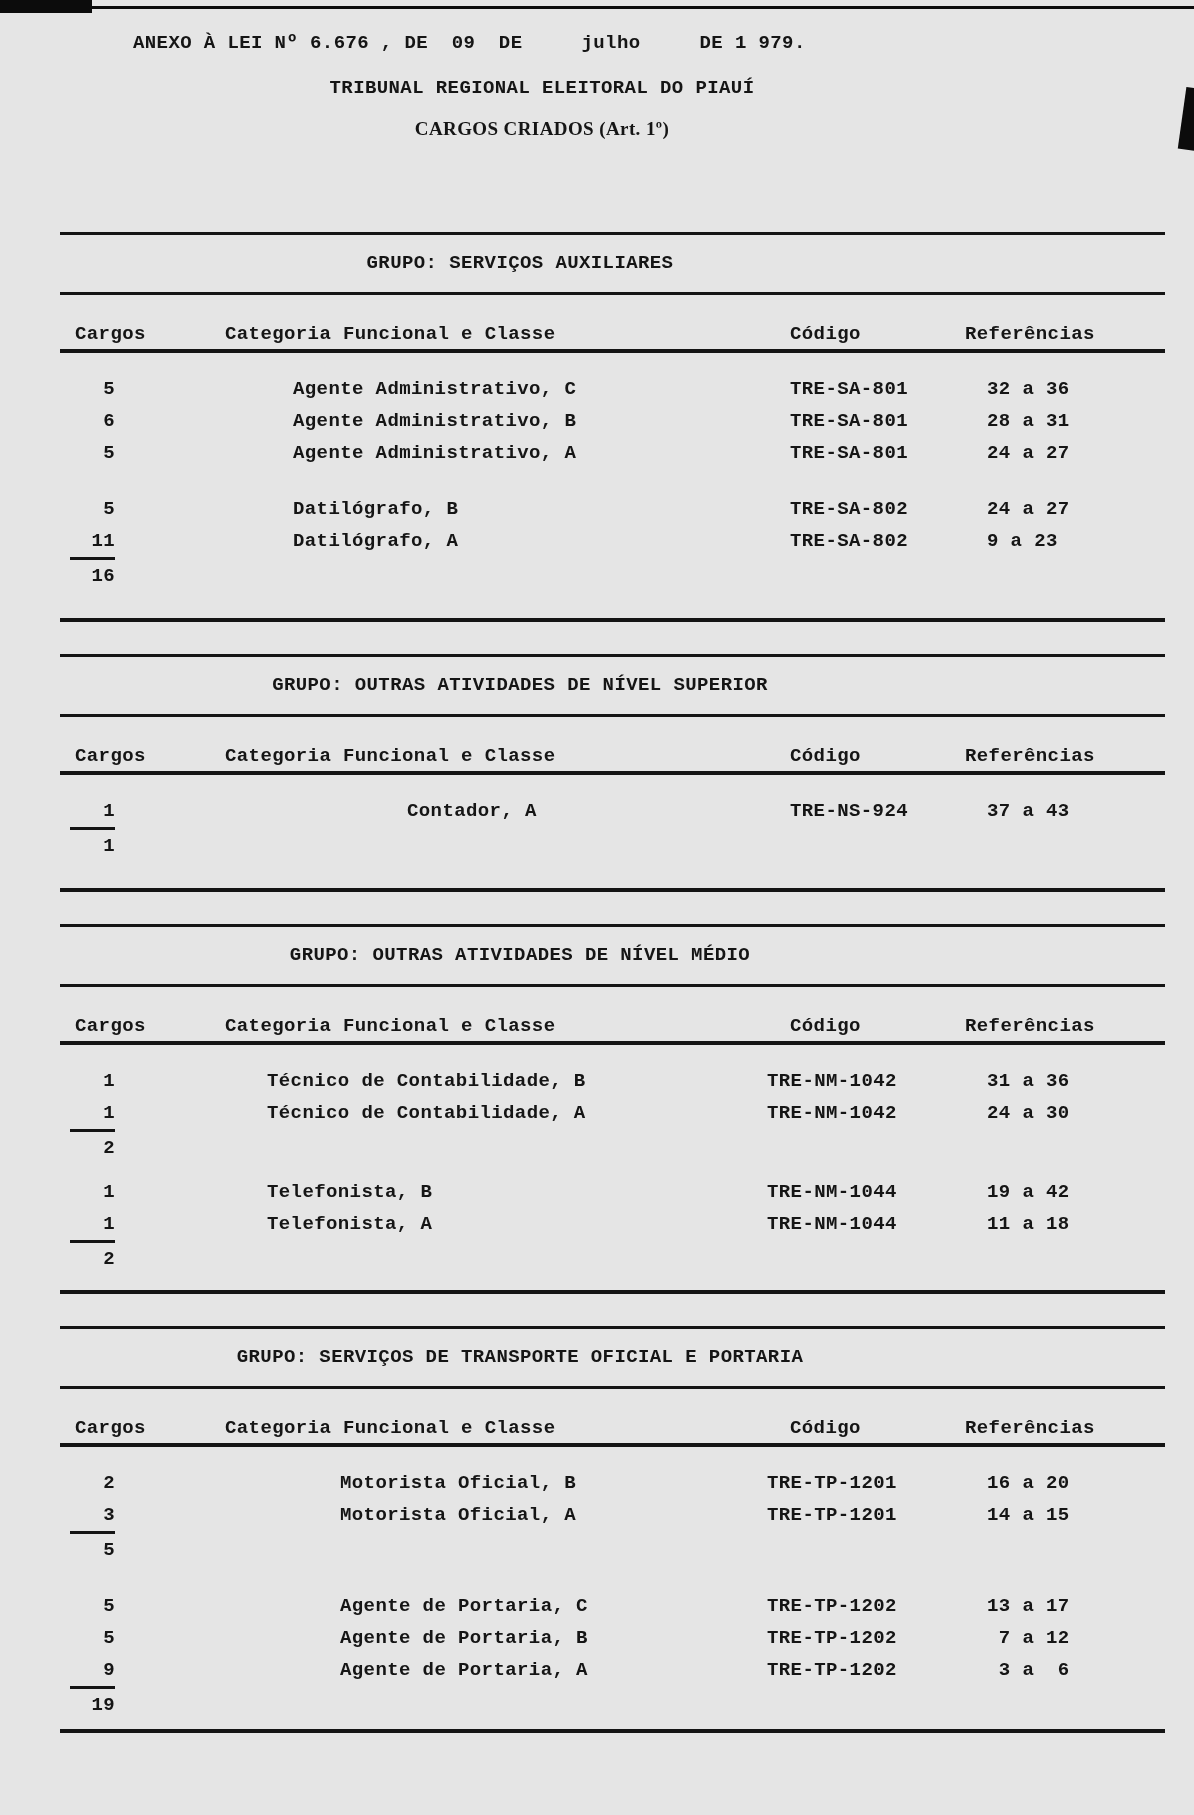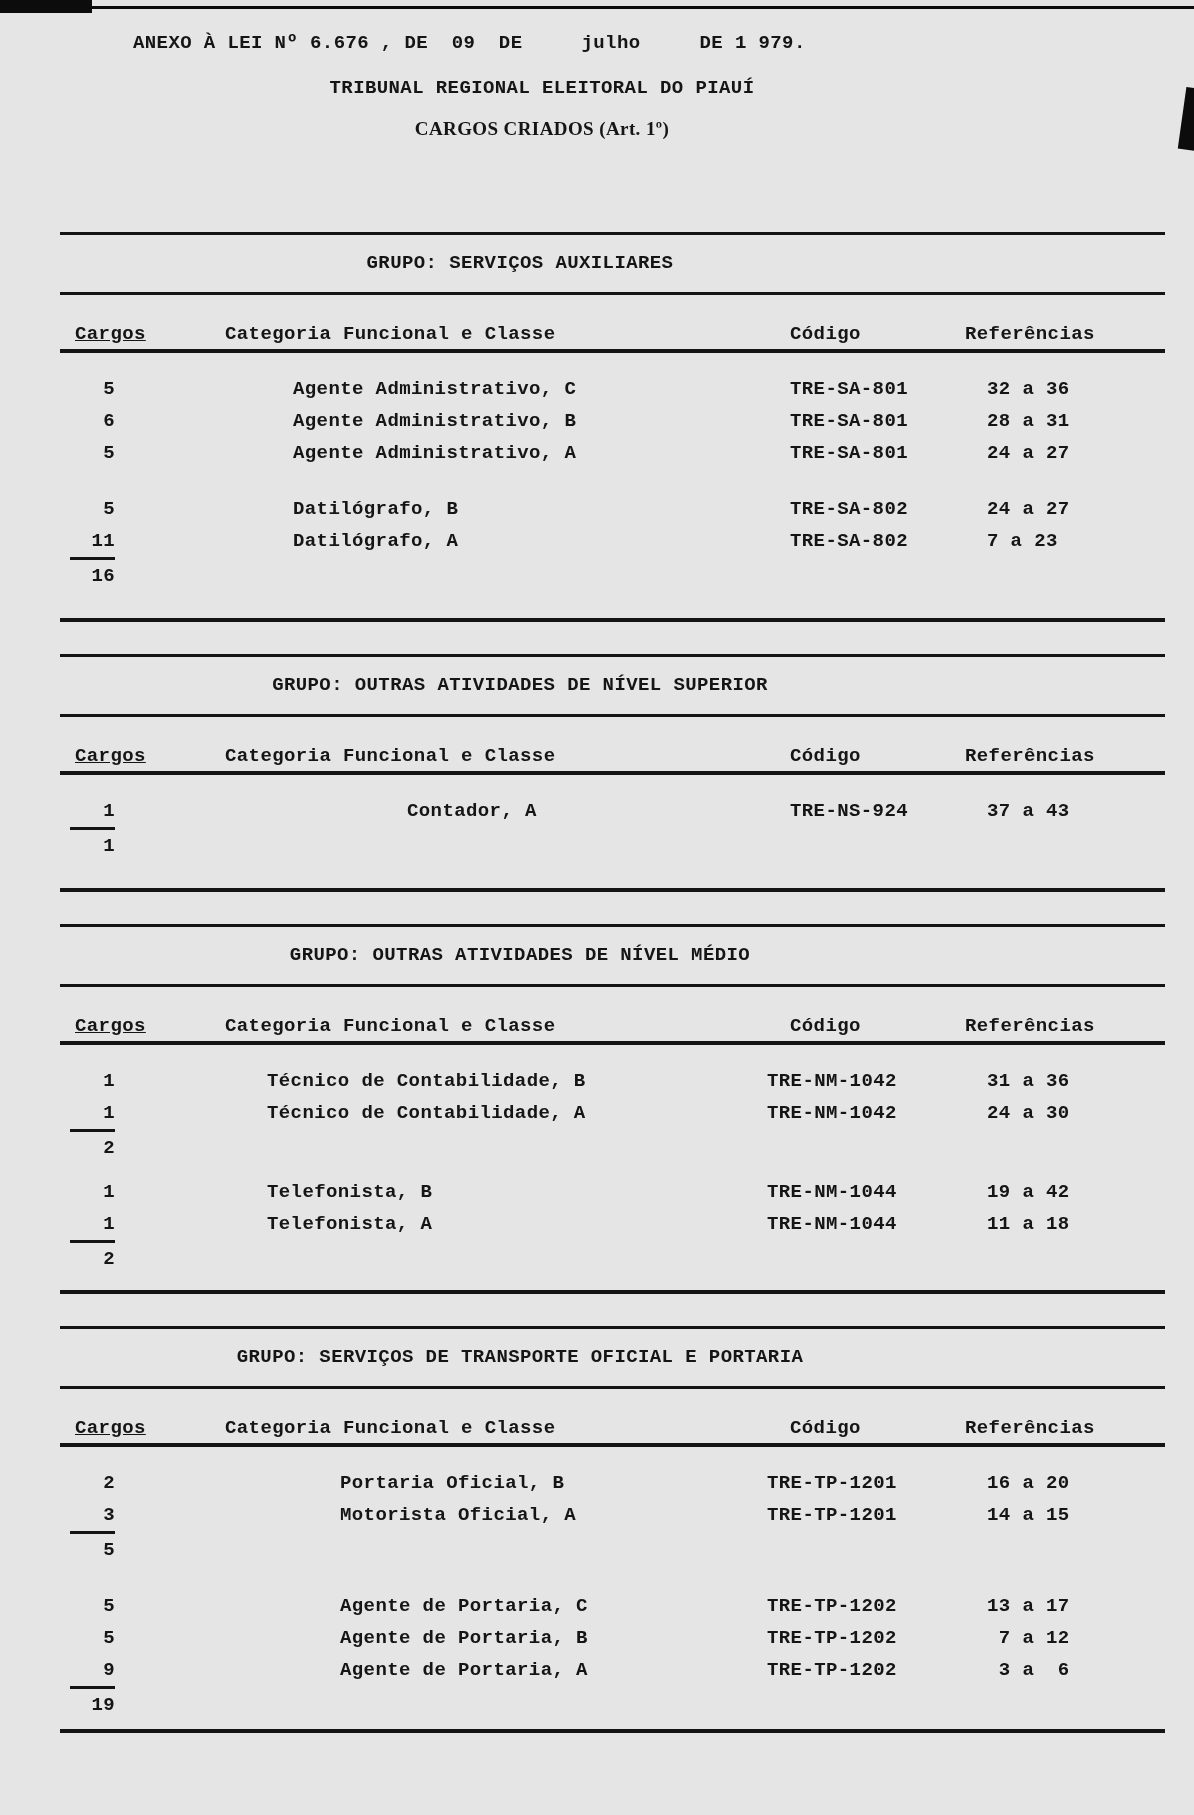--- a/index.html
+++ b/index.html
@@ -38,21 +38,21 @@
     height: 57px; line-height: 57px;
     text-align: center; padding-right: 185px;
     white-space: pre;
   }
 
   .hrow, .row {
     display: grid;
     grid-template-columns: 130px 565px 210px 200px;
   }
   .hrow { height: 54px; align-items: end; padding-bottom: 4px; }
-  .hrow .c1 { padding-left: 15px; text-decoration: underline; }
+  .hrow .c1 { padding-left: 15px; }
   .hrow .c2 { padding-left: 35px; }
   .hrow .c3 { padding-left: 35px; }
   .hrow .c4 { padding-left: 0; }
 
   .tbody { padding-top: 20px; padding-bottom: 26px; }
   .tbody.tight { padding-bottom: 15px; }
   .tbody.last { padding-bottom: 8px; }
 
   .row { line-height: 32px; }
   .c1, .c2, .c3, .c4 { white-space: pre; }
@@ -122,21 +122,21 @@
         <div class="row">
           <div class="c1"><span class="num">5</span></div>
           <div class="c2 ind-a">Datilógrafo, B</div>
           <div class="c3 cp-a">TRE-SA-802</div>
           <div class="c4 val">24 a 27</div>
         </div>
         <div class="row">
           <div class="c1"><span class="num">11</span></div>
           <div class="c2 ind-a">Datilógrafo, A</div>
           <div class="c3 cp-a">TRE-SA-802</div>
-          <div class="c4 val">7 a 23</div>
+          <div class="c4 val">9 a 23</div>
         </div>
         <div class="row">
           <div class="c1"><span class="num tot">16</span></div>
         </div>
       </div>
     </div>
     <div class="rule end"></div>
   </section>
 
   <section class="grp">
@@ -224,21 +224,21 @@
       <div class="c1">Cargos</div>
       <div class="c2">Categoria Funcional e Classe</div>
       <div class="c3">Código</div>
       <div class="c4">Referências</div>
     </div>
     <div class="rule heavy"></div>
     <div class="tbody last">
       <div class="sect">
         <div class="row">
           <div class="c1"><span class="num">2</span></div>
-          <div class="c2 ind-d">Portaria Oficial, B</div>
+          <div class="c2 ind-d">Motorista Oficial, B</div>
           <div class="c3 cp-b">TRE-TP-1201</div>
           <div class="c4 val">16 a 20</div>
         </div>
         <div class="row">
           <div class="c1"><span class="num">3</span></div>
           <div class="c2 ind-d">Motorista Oficial, A</div>
           <div class="c3 cp-b">TRE-TP-1201</div>
           <div class="c4 val">14 a 15</div>
         </div>
         <div class="row">

